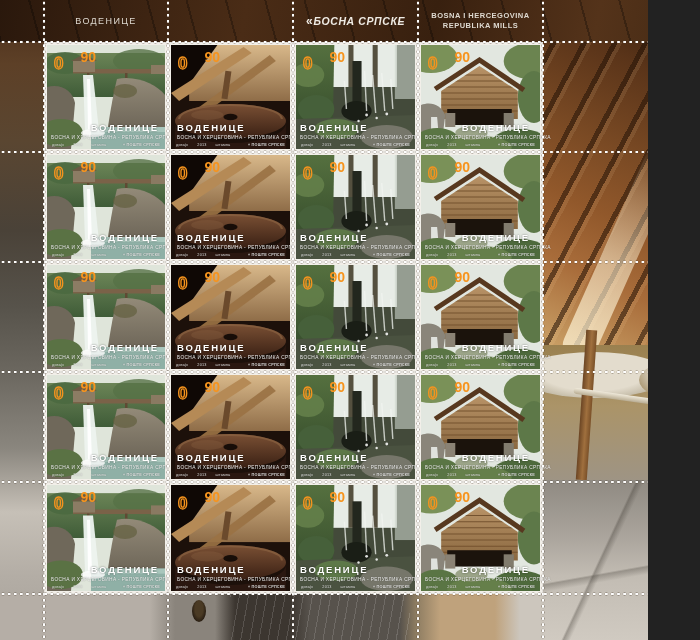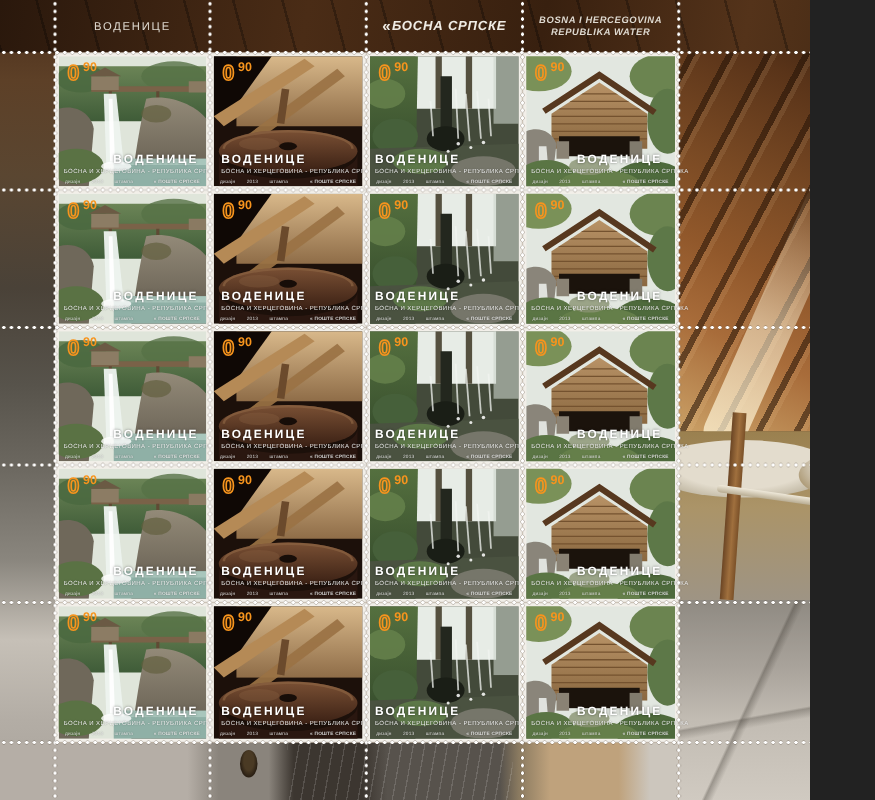--- a/index.html
+++ b/index.html
@@ -44,32 +44,32 @@
     background:radial-gradient(ellipse at 50% 40%,#4a3a24 40%,#241a10 75%,rgba(0,0,0,0) 100%);}
   .web{position:absolute;left:230px;top:594px;width:180px;height:46px;
     background:repeating-linear-gradient(100deg,rgba(255,255,255,.14) 0 1px,transparent 1px 9px);}
 
   
   .hdr{position:absolute;top:0;height:42px;display:flex;align-items:center;justify-content:center;
     color:#ded9d0;font-size:9px;letter-spacing:1.4px;text-align:center;}
   .hdr.c1{left:44px;width:124px;}
   .hdr.c2{left:168px;width:125px;}
   .hdr.c3{left:293px;width:125px;font-style:italic;font-weight:bold;font-size:10.5px;letter-spacing:.6px;color:#f0ece5;}
-  .hdr.c4{left:418px;width:125px;font-weight:bold;font-size:7.5px;letter-spacing:.5px;line-height:1.35;font-style:italic;}
+  .hdr.c4{left:418px;width:125px;font-weight:bold;font-size:7.5px;letter-spacing:.5px;line-height:1.35;}
   .hdr .mark{font-style:normal;font-weight:bold;margin-right:3px;font-size:12px;letter-spacing:-2px;}
 
   
   .stamp-grid{position:absolute;left:44px;top:42px;width:499px;height:552px;display:grid;
     grid-template-columns:124px 125px 125px 125px;grid-template-rows:110px 110px 110px 110px 112px;}
   .stamp{position:relative;background:#f2efe9;box-shadow:inset 0 0 0 1px rgba(0,0,0,.06);}
   .stamp .photo{position:absolute;left:3px;top:3px;right:3px;bottom:3px;width:calc(100% - 6px);height:calc(100% - 6px);display:block;}
   .denom{position:absolute;top:8px;left:10px;line-height:1;}
   .denom .d0{font-size:17px;font-weight:700;color:rgba(247,148,29,.12);
     -webkit-text-stroke:1.3px #f7941d;}
-  .denom .dsup{font-size:10px;font-weight:700;color:#f7941d;vertical-align:7px;margin-left:3px;}
+  .denom .dsup{font-size:14px;font-weight:700;color:#f7941d;vertical-align:7px;margin-left:17px;}
   .s-title{position:absolute;color:#fff;font-size:9.5px;font-weight:600;letter-spacing:1.8px;
     text-shadow:0 0 2px rgba(0,0,0,.55);white-space:nowrap;}
   .s-country{position:absolute;color:rgba(255,255,255,.92);font-size:4.8px;letter-spacing:.35px;
     text-shadow:0 0 1px rgba(0,0,0,.5);white-space:nowrap;}
   .s-imprint{position:absolute;left:8px;right:8px;bottom:5px;display:flex;justify-content:space-between;
     color:rgba(255,255,255,.82);font-size:3.8px;letter-spacing:.2px;text-shadow:0 0 1px rgba(0,0,0,.5);}
   .s-imprint .grp span{margin-right:9px;}
   .s-imprint .s-pub{font-weight:bold;}
   .t1 .s-title{right:9px;bottom:19px;}
   .t1 .s-country{left:7px;right:7px;bottom:12px;text-align:center;}
@@ -110,21 +110,21 @@
   <div class="web"></div>
 
   <div class="hdr c1">ВОДЕНИЦЕ</div>
   <div class="hdr c3">
     <span class="mark">«</span>
     <span>БОСНА СРПСКЕ</span>
   </div>
   <div class="hdr c4">
     <span>
       <span>BOSNA I HERCEGOVINA</span><br>
-      <span>REPUBLIKA WATER</span>
+      <span>REPUBLIKA MILLS</span>
     </span>
   </div>
 
   <div class="stamp-grid" id="stamp-grid">
   <div class="stamp t1">
     <svg class="photo" viewBox="0 0 118 104" preserveAspectRatio="none">
       <defs>
         <linearGradient id="g1f" x1="0" y1="0" x2="0" y2="1">
           <stop offset="0" stop-color="#6b8456"></stop>
               <stop offset="1" stop-color="#3f5c38"></stop>

